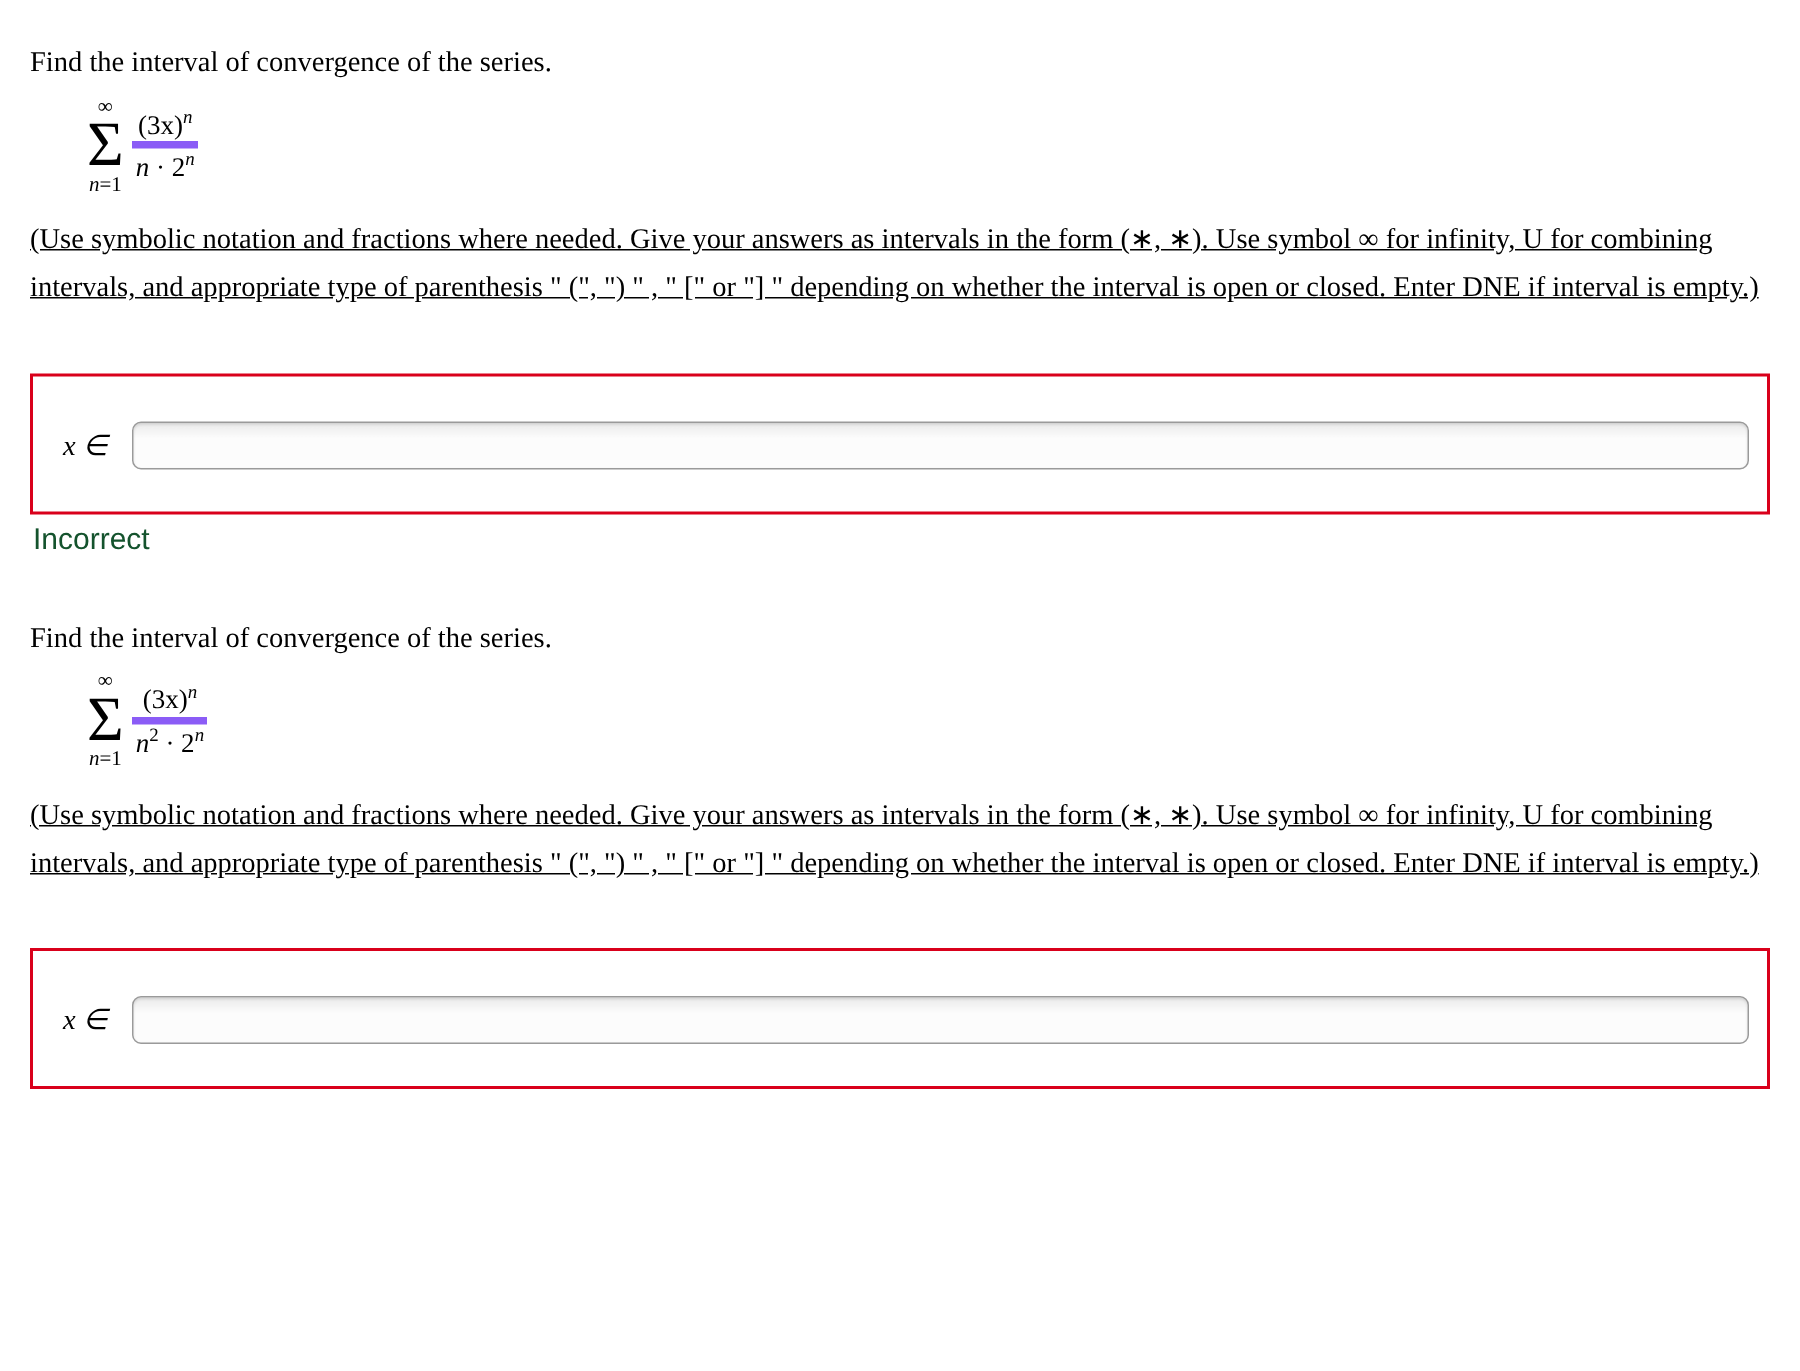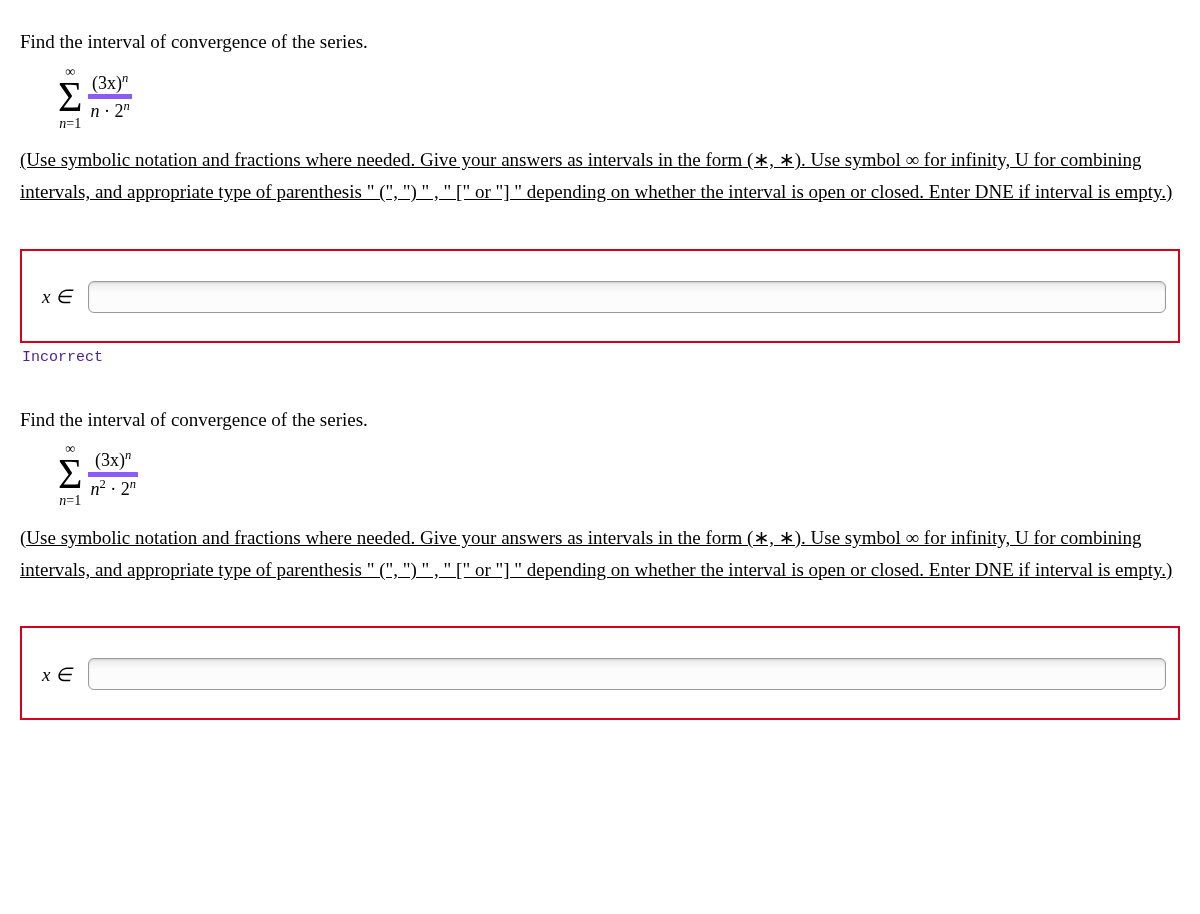--- a/index.html
+++ b/index.html
@@ -101,23 +101,23 @@
     height: 32px;
     border: 1px solid #9a9a9a;
     border-radius: 6px;
     background: linear-gradient(to bottom, #eaeaea 0%, #fcfcfc 35%);
     box-shadow: inset 0 1px 2px rgba(0,0,0,0.12);
     padding: 4px 8px;
     font-size: 16px;
     font-family: inherit;
   }
   .incorrect {
-    color: #4c1d95;
-    font-family: Liberation Mono, monospace;
-    font-size: 15px;
+    color: #14532d;
+    font-family: Liberation Sans, sans-serif;
+    font-size: 20px;
     margin: 6px 0 40px 2px;
   }
   .norm { font-style: normal; }
 </style>
 </head>
 <body>
 
 <div class="container">
 
   <div class="prompt-line">Find the interval of convergence of the series.</div>

